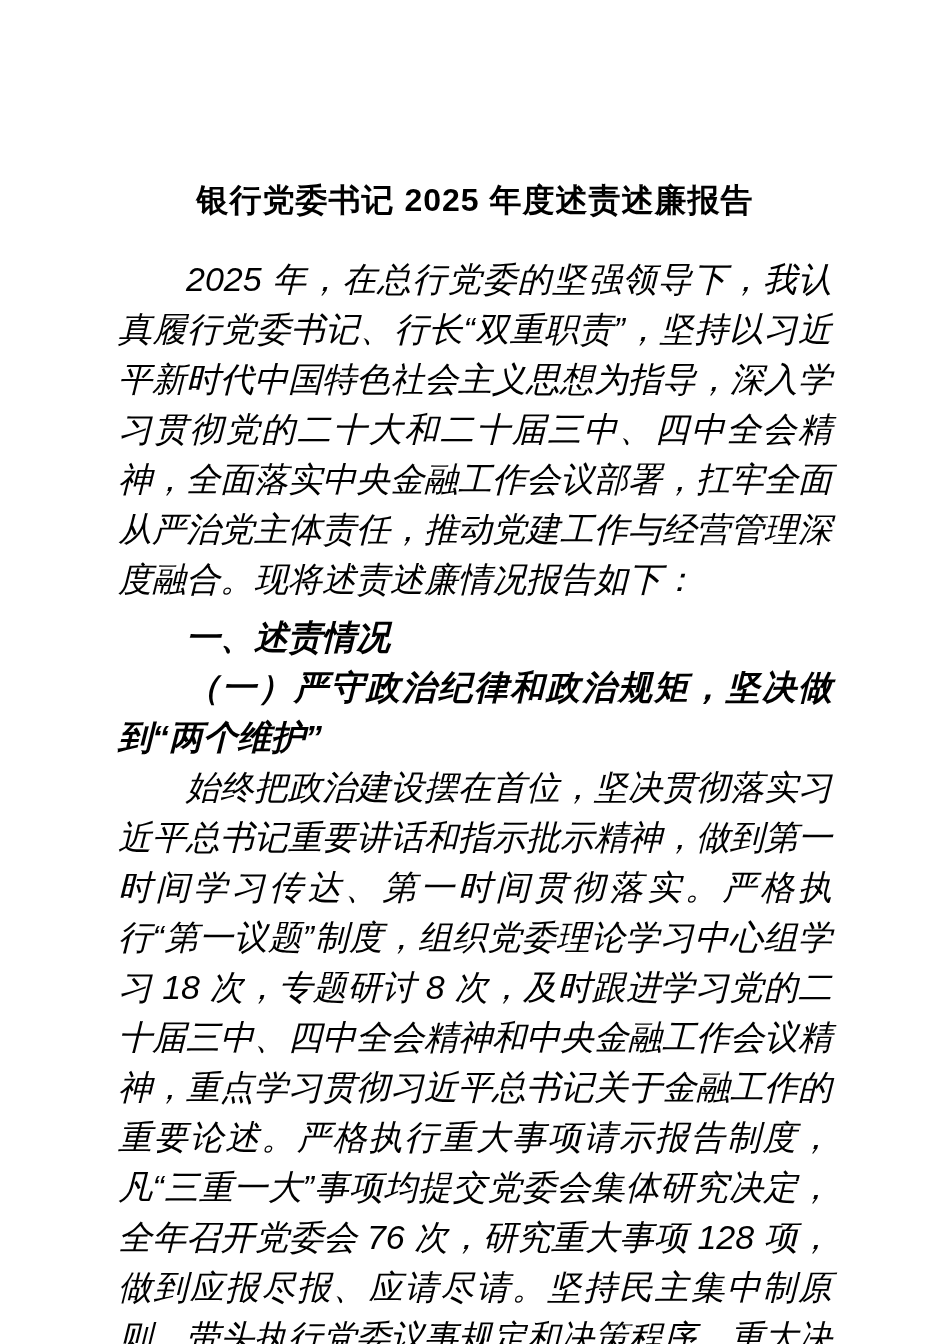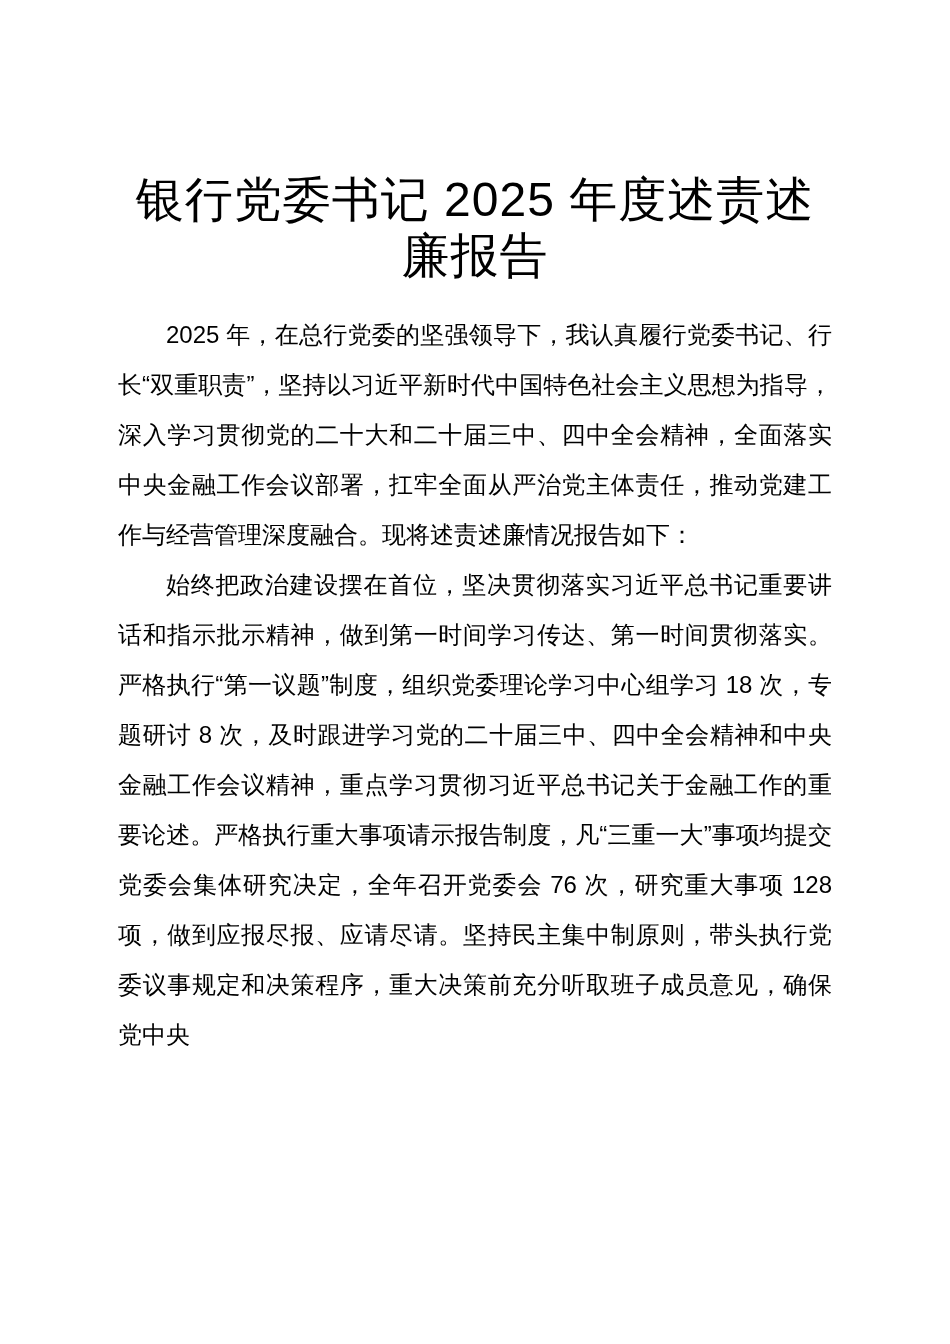--- a/index.html
+++ b/index.html
@@ -13,46 +13,49 @@
     height: 1344px;
     margin: 0 auto;
     background: #ffffff;
     color: #000000;
     box-sizing: border-box;
     padding: 172px 118px 0 118px;
     font-family: "Liberation Sans", sans-serif;
     overflow: hidden;
   }
   .doc-title {
-    font-size: 48px;
-    font-weight: normal;
+    font-size: 32px;
+    font-weight: bold;
     line-height: 56px;
     text-align: center;
     margin: 0 0 26px 0;
     letter-spacing: 1px;
   }
   .para {
-    font-size: 24px;
+    font-size: 34px;
     line-height: 50px;
     text-align: justify;
     text-indent: 2em;
     margin: 0;
     word-break: break-all;
+    font-style: italic;
   }
   .heading {
     font-weight: bold;
   }
   [data-name="heading-section-1"] {
     margin-top: 8px;
   }
 </style>
 </head>
 <body>
 
 <div class="page" data-name="document-page">
   <h1 class="doc-title" data-name="document-title">银行党委书记 2025 年度述责述廉报告</h1>
 
   <p class="para" data-name="paragraph-intro">2025 年，在总行党委的坚强领导下，我认真履行党委书记、行长“双重职责”，坚持以习近平新时代中国特色社会主义思想为指导，深入学习贯彻党的二十大和二十届三中、四中全会精神，全面落实中央金融工作会议部署，扛牢全面从严治党主体责任，推动党建工作与经营管理深度融合。现将述责述廉情况报告如下：</p>
 
+  <p class="para heading" data-name="heading-section-1">一、述责情况</p>
 
+  <p class="para heading" data-name="heading-subsection-1">（一）严守政治纪律和政治规矩，坚决做到“两个维护”</p>
 
   <p class="para" data-name="paragraph-duty-report">始终把政治建设摆在首位，坚决贯彻落实习近平总书记重要讲话和指示批示精神，做到第一时间学习传达、第一时间贯彻落实。严格执行“第一议题”制度，组织党委理论学习中心组学习 18 次，专题研讨 8 次，及时跟进学习党的二十届三中、四中全会精神和中央金融工作会议精神，重点学习贯彻习近平总书记关于金融工作的重要论述。严格执行重大事项请示报告制度，凡“三重一大”事项均提交党委会集体研究决定，全年召开党委会 76 次，研究重大事项 128 项，做到应报尽报、应请尽请。坚持民主集中制原则，带头执行党委议事规定和决策程序，重大决策前充分听取班子成员意见，确保党中央</p>
 </div>
 
 </body></html>

